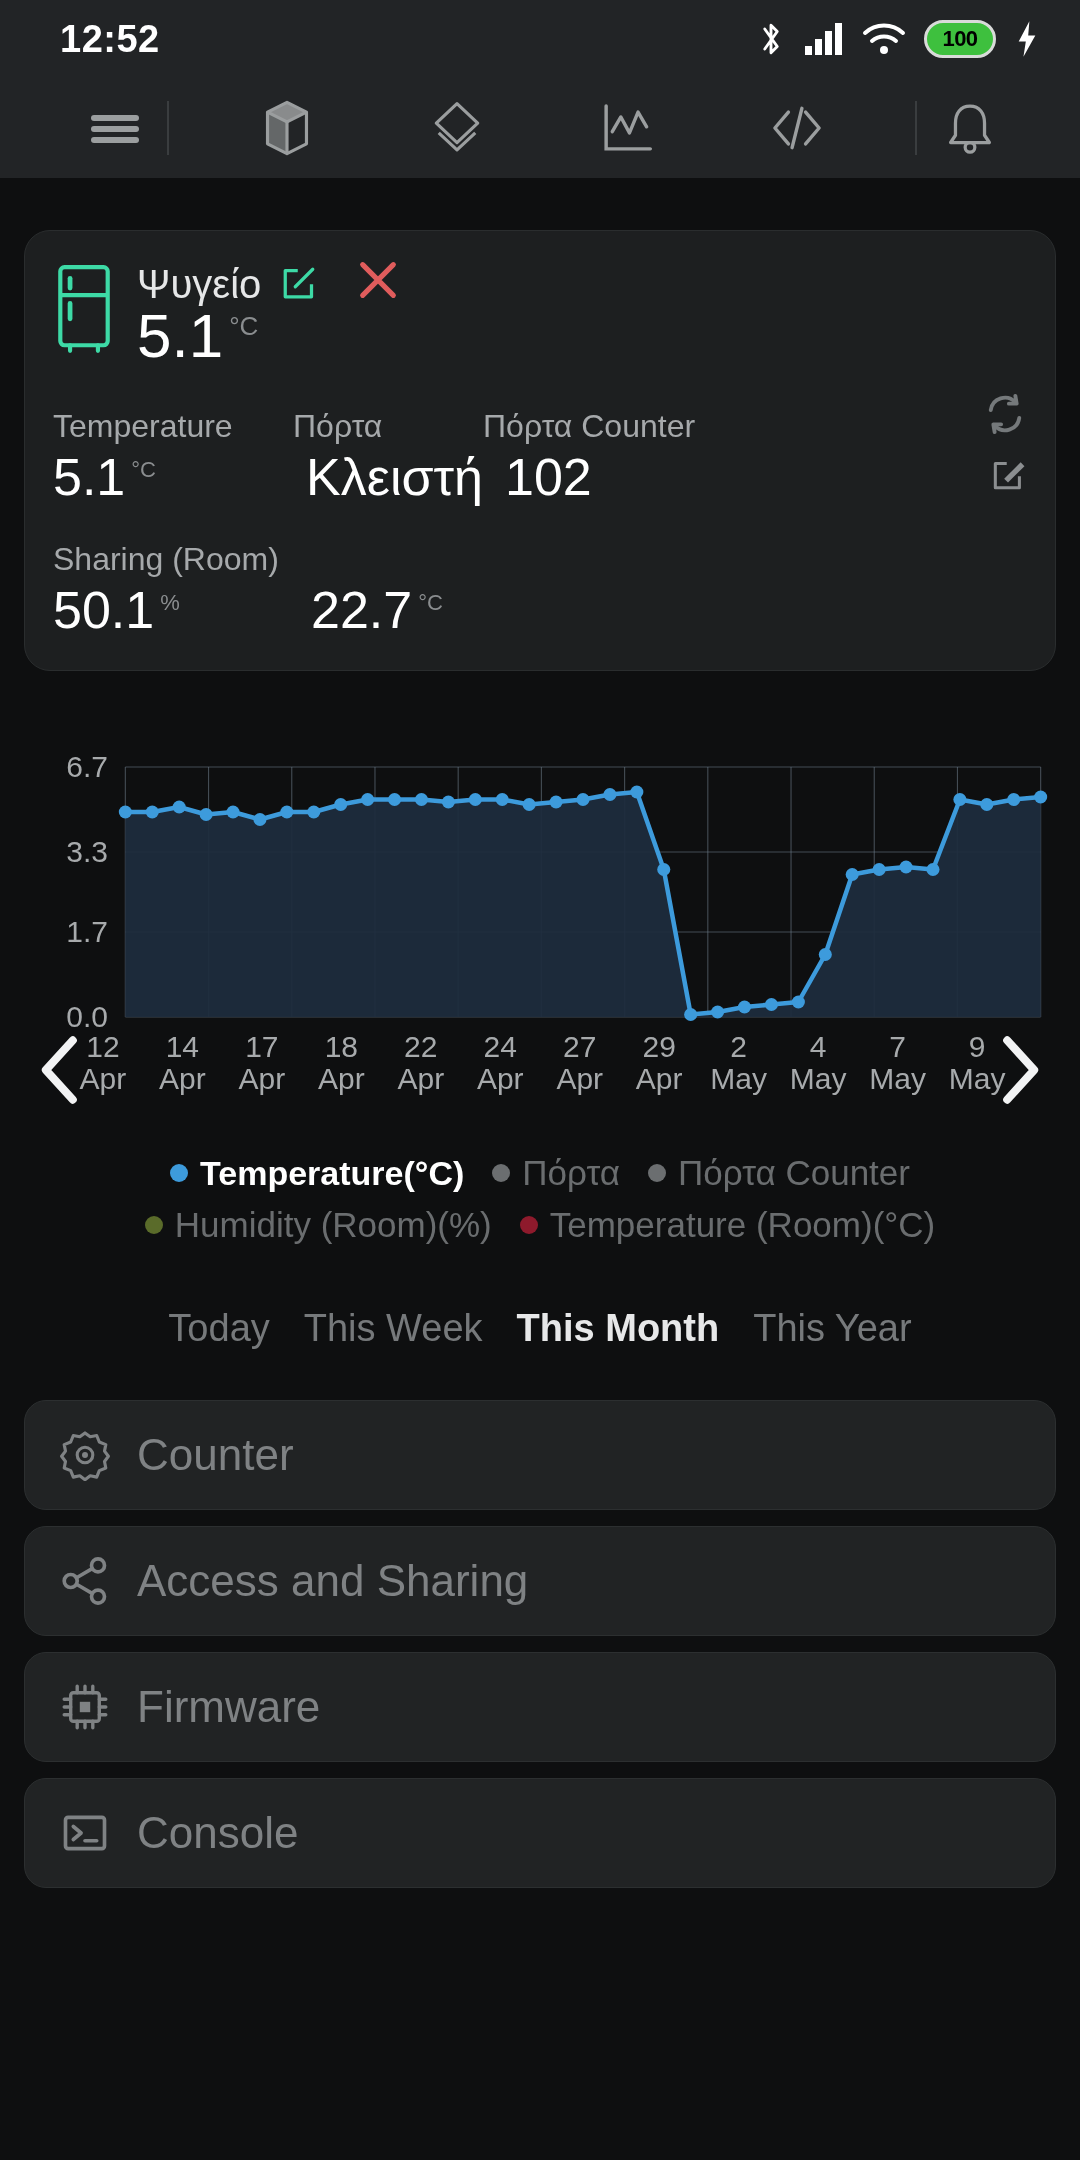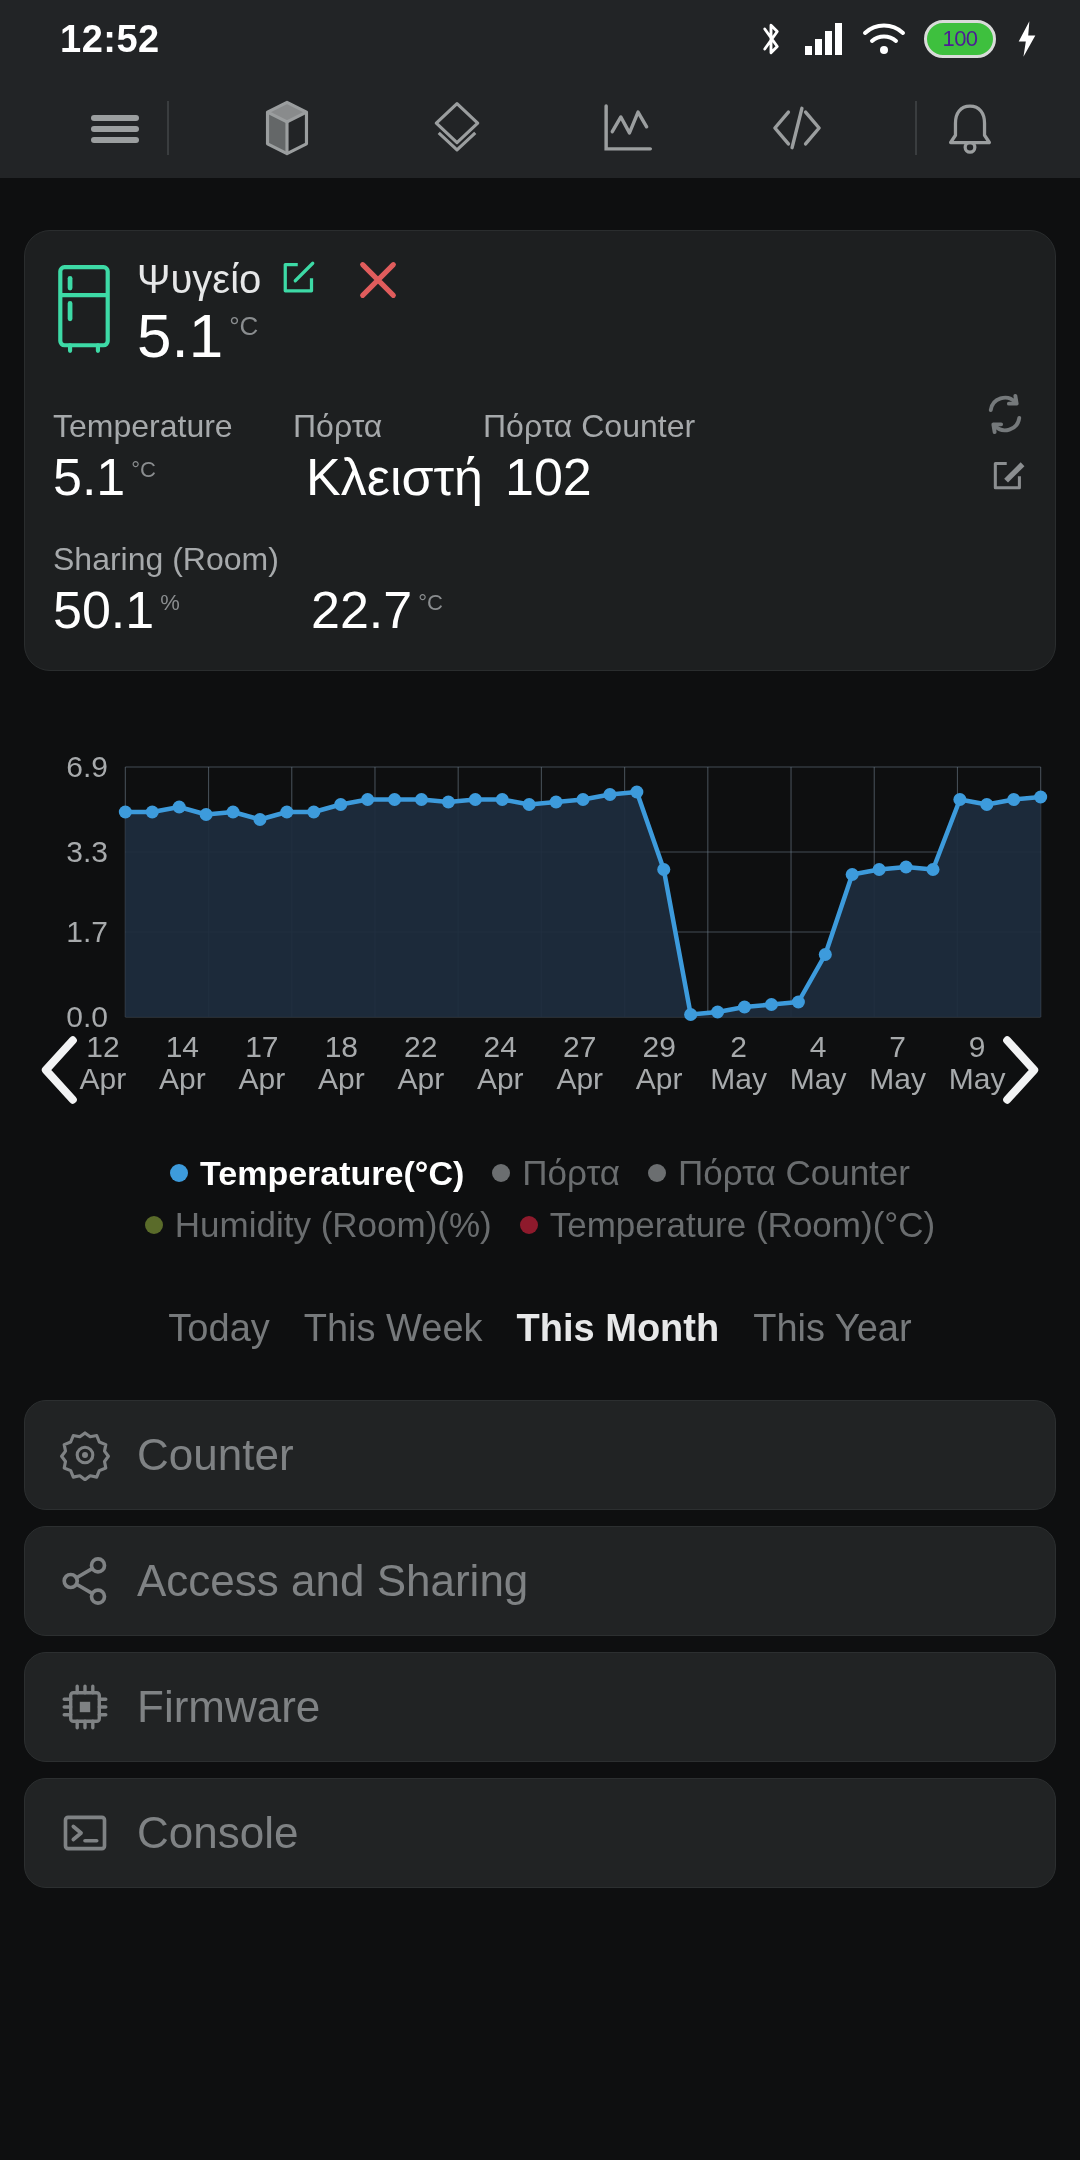--- a/index.html
+++ b/index.html
@@ -18,21 +18,21 @@
     padding:0 40px 0 60px;
   }
   .clock{ color:#fff; font-size:38px; font-weight:bold; letter-spacing:.5px; }
   .sysicons{ display:flex; align-items:center; gap:18px; }
   .sysicons svg{ display:block; }
   .batt{
     display:flex; align-items:center; justify-content:center;
     width:72px; height:38px; border:3px solid #d9dbd9; border-radius:19px;
     background:#3ec03e; position:relative;
   }
-  .batt span{ font-size:22px; font-weight:normal; color:#4c1d95; letter-spacing:-.5px; }
+  .batt span{ font-size:22px; font-weight:bold; color:#000000; letter-spacing:-.5px; }
 
   
   .toolbar{
     height:100px; background:#222426;
     display:flex; align-items:center;
   }
   .tb-item{
     display:flex; align-items:center; justify-content:center;
     flex:0 0 auto; width:105px; height:100px; cursor:pointer;
   }
@@ -46,21 +46,21 @@
   .card{
     margin-top:52px;
     background:#1d1f20;
     border:1px solid #2a2d2e;
     border-radius:26px;
     padding:26px 28px 30px 28px;
   }
   .card-head{ display:flex; align-items:flex-start; gap:22px; }
   .fridge-ico{ margin-top:6px; flex:0 0 auto; }
   .head-texts{ flex:1 1 auto; }
-  .title-row{ display:flex; align-items:flex-start; gap:18px; }
+  .title-row{ display:flex; align-items:flex-end; gap:18px; }
   .dev-title{ font-size:40px; color:#e6e7e8; font-weight:300; }
   .big-val{ font-size:62px; color:#fff; font-weight:300; line-height:1.05; margin-top:-4px; }
   .unit{ font-size:26px; color:#8a8d8f; font-weight:300; vertical-align:super; margin-left:6px; }
 
   .metrics{ margin-top:24px; }
   .m-labels{ display:flex; width:100%; }
   .m-lab{ font-size:32px; color:#a6a9ab; font-weight:300;margin-top:16px; }
   .m-vals{ display:flex; width:100%; align-items:baseline; margin-top:2px; }
   .m-val{ font-size:52px; color:#fff; font-weight:300; }
   .m-val .unit{ font-size:22px; }
@@ -288,21 +288,21 @@
         </div>
       </div>
     </div>
 
     <div class="chart-block">
       <div class="chart-wrap">
         <div class="yaxis" id="yaxis">
             <span style="top: 97.037%;">0.0</span>
             <span style="top: 65.5556%;">1.7</span>
             <span style="top: 35.9259%;">3.3</span>
-            <span style="top: 4.44444%;">6.9</span>
+            <span style="top: 4.44444%;">6.7</span>
           </div>
         <div class="plot">
           <svg id="plotsvg" viewBox="0 0 1000 270" preserveAspectRatio="none">
               <line x1="10" y1="12" x2="10" y2="262" stroke="#6f7e8c" stroke-width="1.2" opacity="0.55"></line>
               <line x1="99.0909090909091" y1="12" x2="99.0909090909091" y2="262" stroke="#6f7e8c" stroke-width="1.2" opacity="0.55"></line>
               <line x1="188.1818181818182" y1="12" x2="188.1818181818182" y2="262" stroke="#6f7e8c" stroke-width="1.2" opacity="0.55"></line>
               <line x1="277.27272727272725" y1="12" x2="277.27272727272725" y2="262" stroke="#6f7e8c" stroke-width="1.2" opacity="0.55"></line>
               <line x1="366.3636363636364" y1="12" x2="366.3636363636364" y2="262" stroke="#6f7e8c" stroke-width="1.2" opacity="0.55"></line>
               <line x1="455.45454545454544" y1="12" x2="455.45454545454544" y2="262" stroke="#6f7e8c" stroke-width="1.2" opacity="0.55"></line>
               <line x1="544.5454545454545" y1="12" x2="544.5454545454545" y2="262" stroke="#6f7e8c" stroke-width="1.2" opacity="0.55"></line>

